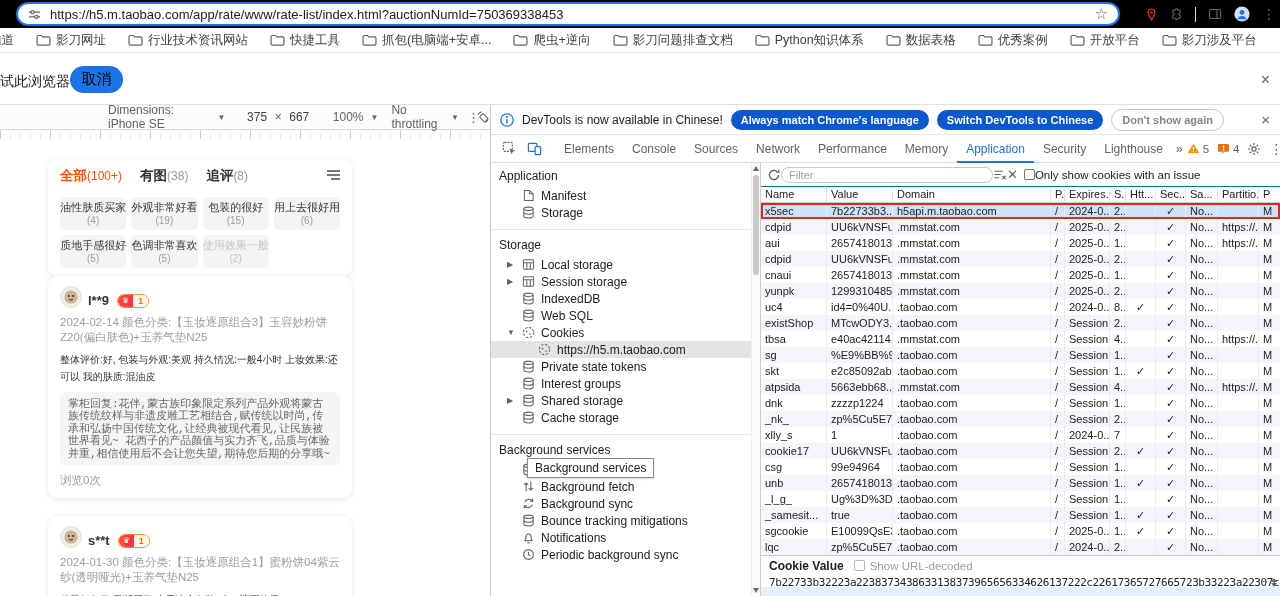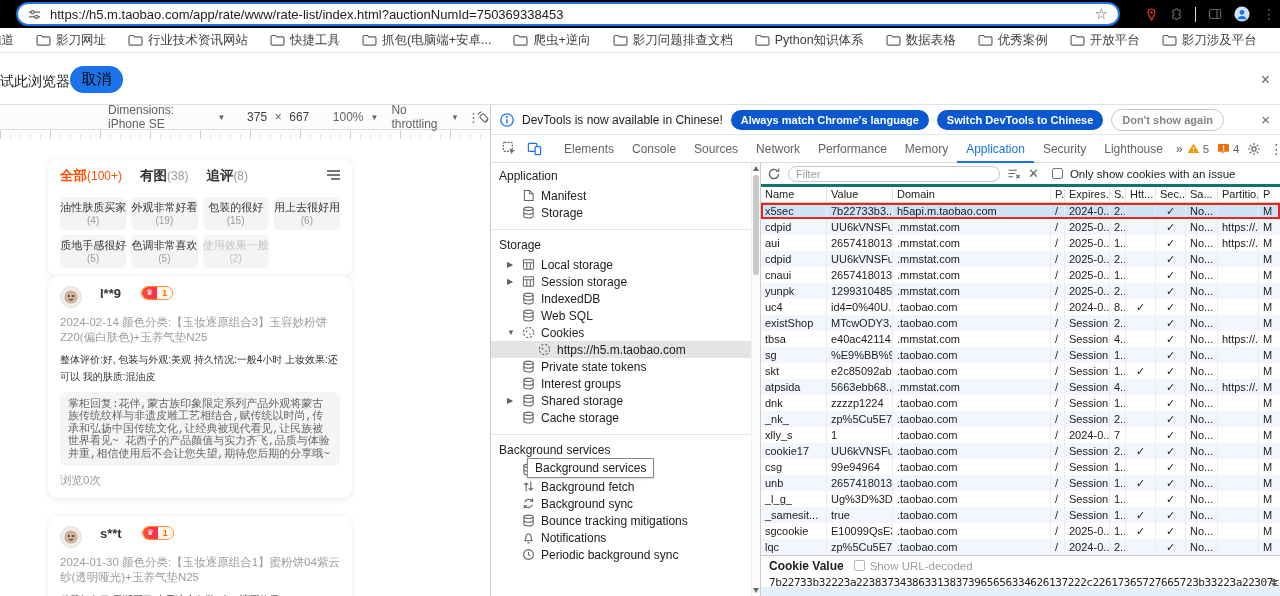--- a/index.html
+++ b/index.html
@@ -59,21 +59,21 @@
   .sort-icon i { display:block; height:1.6px; background:#777; margin:2.4px 0 0 auto; }
   .sort-icon i:nth-child(1){width:13px} .sort-icon i:nth-child(2){width:13px} .sort-icon i:nth-child(3){width:9px}
   .chips { display:grid; grid-template-columns:repeat(4,1fr); gap:5px; margin-top:4px; }
   .chip { background:#f4f4f4; border-radius:5px; height:33px; display:flex; flex-direction:column;
     align-items:center; justify-content:center; line-height:13px; }
   .chip .lb { font-size:11px; color:#333; white-space:nowrap; }
   .chip .ct { font-size:10px; color:#9b9b9b; }
   .chip.muted .lb, .chip.muted .ct { color:#c4c4c4; }
 
   .review { padding:10px 12px; }
-  .rv-head { display:flex; align-items:flex-start; gap:18px; height:22px; }
+  .rv-head { display:flex; align-items:flex-end; gap:6px; height:22px; }
   .rv-name { font-size:13px; font-weight:bold; color:#333; }
   .vip { display:inline-flex; height:14px; border-radius:8px; overflow:hidden; border:1px solid #ff8b2a;
     font-size:9px; line-height:12px; margin-left:2px; }
   .vip i { background:linear-gradient(90deg,#ff4d2a,#ff2d55); color:#fff; padding:0 4px;
     display:flex; align-items:center; font-style:normal; font-size:8px; }
   .vip b { color:#ff6a00; background:#fff6e9; padding:0 5px; display:flex; align-items:center; }
   .rv-meta { margin-top:7px; font-size:11.5px; color:#9c9c9c; line-height:15px; }
   .rv-body { margin-top:6px; font-size:10px; color:#333; line-height:17px; }
   .rv-reply { margin-top:7px; background:#f5f5f5; border-radius:6px; padding:6px 8px;
     font-size:11px; color:#666; line-height:12.4px;font-family:Liberation Mono, monospace; }
@@ -120,21 +120,21 @@
     padding:2px 7px; font-size:12px; color:#202124; z-index:5; box-shadow:0 1px 2px rgba(0,0,0,.15); }
   .sb { position:absolute; right:0; top:0; bottom:0; width:9px; background:#fbfbfb; border-left:1px solid #f0f0f0; }
   .sb .up, .sb .dn { position:absolute; left:1px; width:0; height:0; border-left:3.5px solid transparent;
     border-right:3.5px solid transparent; }
   .sb .up { top:3px; border-bottom:5px solid #6a6a6a; }
   .sb .dn { bottom:3px; border-top:5px solid #6a6a6a; }
   .sb .thumb { position:absolute; left:1px; top:12px; width:6px; height:100px; background:#c9c9c9; border-radius:3px; }
 
   .cookie-pane { position:absolute; left:270px; top:0; right:0; bottom:0; background:#fff; }
   .ck-toolbar { position:absolute; left:0; top:0; right:0; height:24px; display:flex; align-items:center;
-    gap:7px; padding:0 6px; border-bottom:3px solid #0f766e; }
+    padding:0 6px; border-bottom:1px solid #0f766e; }
   .ck-filter { width:212px; height:16px; border:1px solid #c6c6c6; border-radius:8px; font-size:11px;
     padding:0 7px; color:#202124; font-family:inherit; }
   .ck-filter::placeholder { color:#9aa0a6; }
   .ck-x { color:#5f6368; font-size:13px; }
   .chk { width:11px; height:11px; border:1px solid #767676; border-radius:2px; background:#fff; display:inline-block; }
   .ck-chklabel { font-size:11.5px; color:#202124; }
   .grid-head, .grid-row { display:grid;
     grid-template-columns:66px 66px 158px 14px 45px 16px 30px 30px 32px 41px 22px; }
   .grid-head { position:absolute; top:24px; left:0; height:16px; border-bottom:1px solid #c9c9c9; }
   .grid-head span { font-size:11px; color:#202124; padding-left:4px; border-right:1px solid #e4e4e4;

